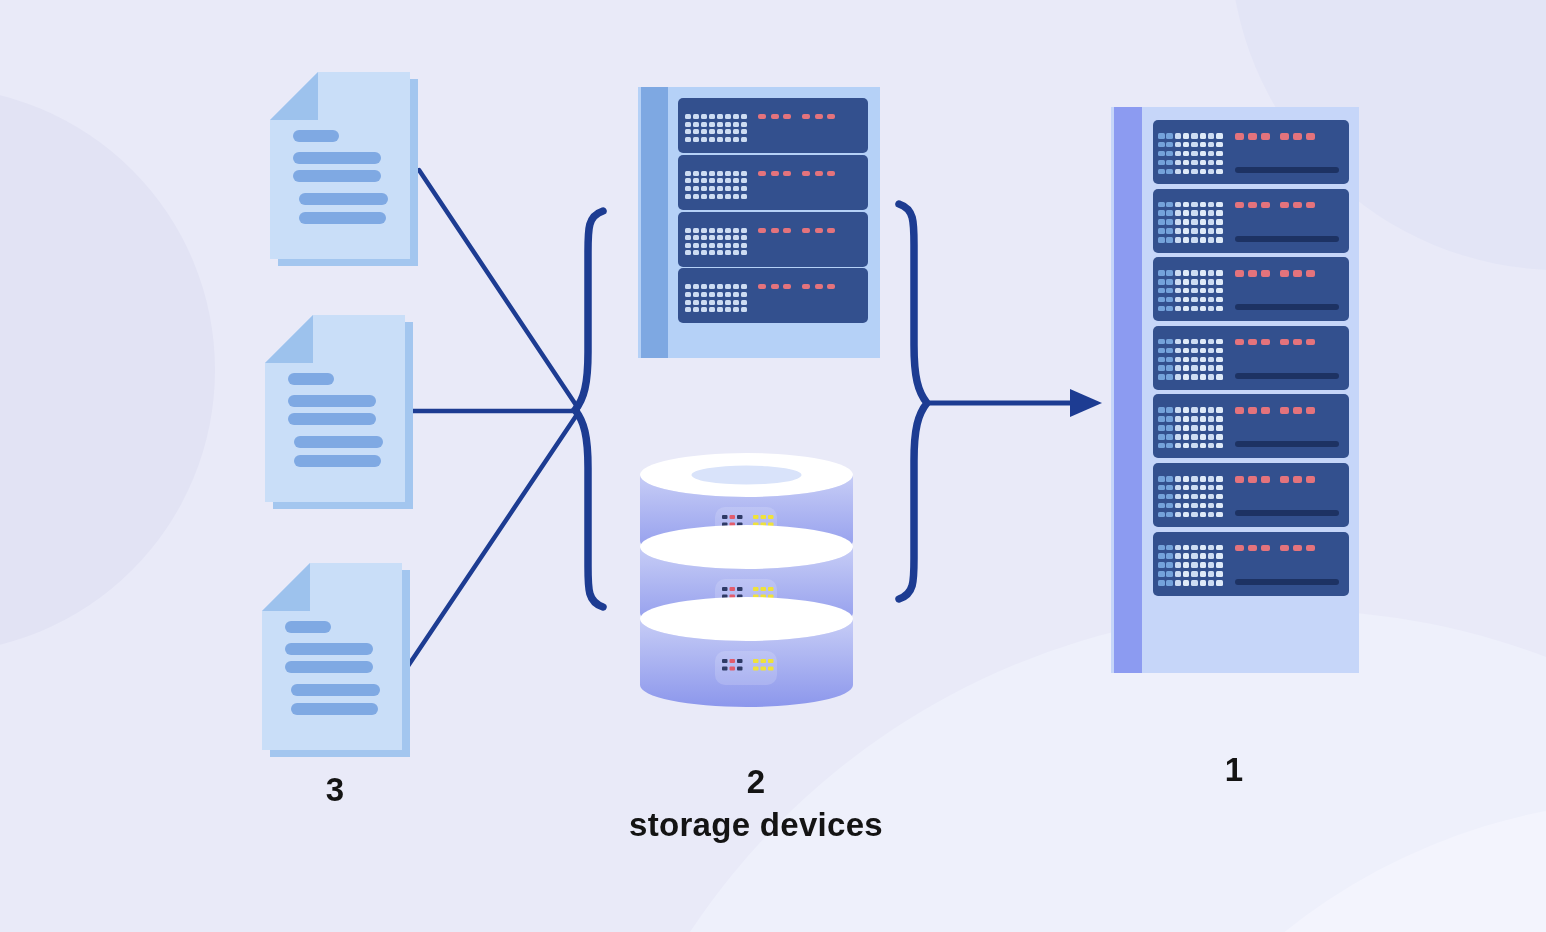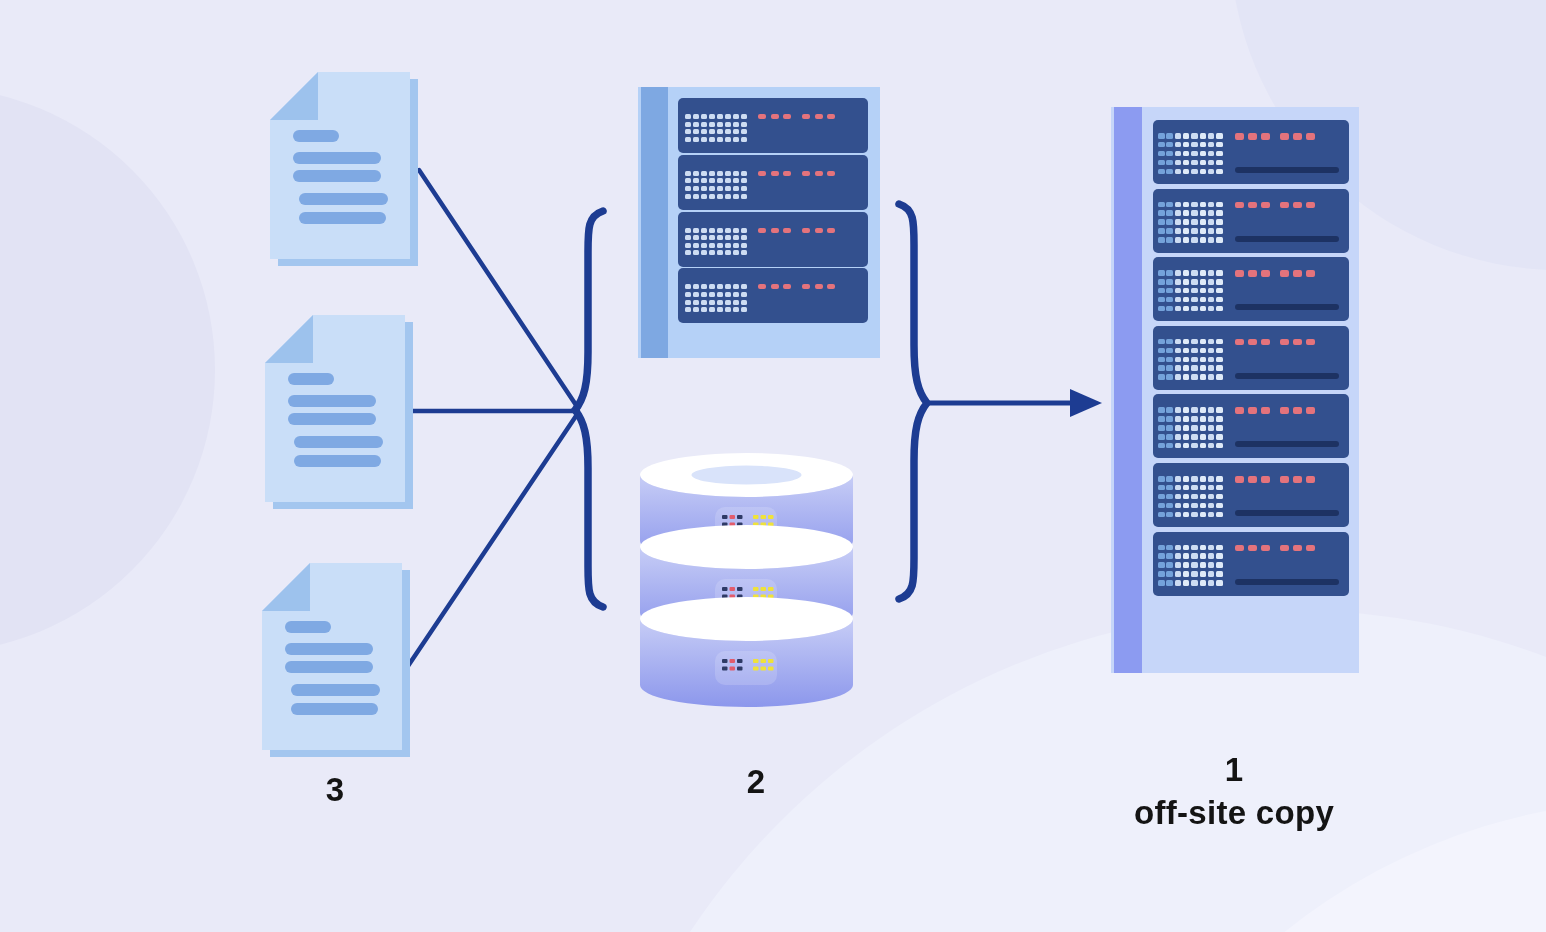--- a/index.html
+++ b/index.html
@@ -654,19 +654,19 @@
         <div class="bar" style="left: 82px; top: 47px; width: 104px; height: 6px; background: rgb(29, 50, 99);"></div>
       </div>
     </div>
 
 
   <div class="col-label" style="left:185px;top:768px;width:300px;">
     <div>3</div>
   </div>
   <div class="col-label" style="left:596px;top:760px;width:320px;">
     <div>2</div>
+    <div>storage devices</div>
   </div>
   <div class="col-label" style="left:1074px;top:748px;width:320px;">
     <div>1</div>
-    <div>off-site copy</div>
   </div>
 
 </div>
 
 </body></html>

